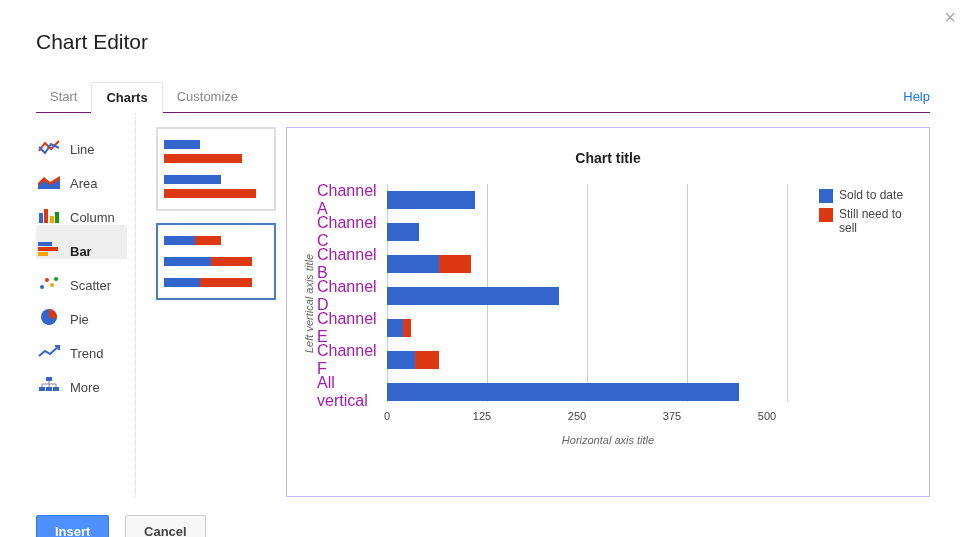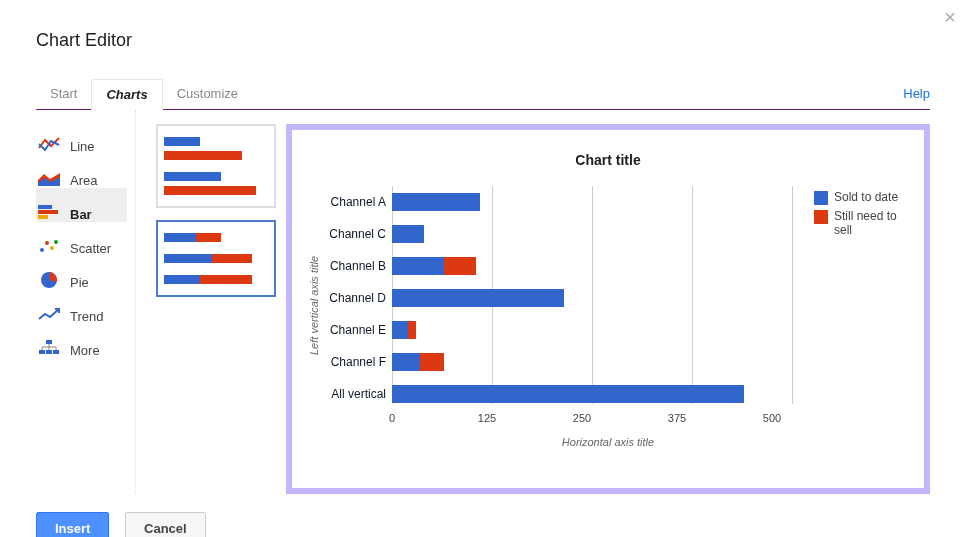--- a/index.html
+++ b/index.html
@@ -1,41 +1,41 @@
 <!DOCTYPE html>
 <html><head>
 <meta charset="utf-8">
 <style>
   * { box-sizing: border-box; margin: 0; padding: 0; }
   body { font-family: Arial, Helvetica, sans-serif; font-size: 13px; color: #444; background: #fff; width: 966px; height: 537px; position: relative; }
   .close { position: absolute; top: 6px; right: 10px; font-size: 20px; color: #aaa; cursor: pointer; }
   .header { padding: 30px 36px 0 36px; }
-  .title { font-size: 18px; color: #212121; font-weight: 400; }
+  .title { font-size: 21px; color: #212121; font-weight: 400; }
   .tabs { margin-top: 28px; border-bottom: 1px solid #701a75; display: flex; position: relative; }
   .tab { padding: 7px 14px; font-size: 13px; color: #888; cursor: pointer; }
-  .tab.active { color: #212121; font-weight: 700; border: 1px solid #e5e5e5; border-bottom: 1px solid #fff; margin-bottom: -1px; border-radius: 2px 2px 0 0; background:#fff;font-style:italic;}
+  .tab.active { color: #212121; font-weight: 700; border: 1px solid #e5e5e5; border-bottom: 1px solid #fff; margin-bottom: -1px; border-radius: 2px 2px 0 0; background:#fff;}
   .help { position: absolute; right: 0; top: 7px; color: #1a73e8; font-size: 13px; cursor: pointer; }
   .body { display: flex; padding: 0 36px; }
   .sidebar { width: 100px; border-right: 1px dotted #ddd; padding-top: 10px; padding-right:8px;}
   .side-item { display: flex; align-items: flex-end; height: 34px; cursor: pointer; padding-left: 2px; border-radius:2px;}
   .side-item.selected { background: #eee; font-weight: 700; color:#222;}
   .side-icon { width: 22px; height: 20px; display: flex; align-items:center; justify-content:center; margin-right: 10px; }
   .side-label { font-size: 13px; }
   .thumbs { width: 150px; padding: 14px 10px 0 20px; }
   .thumb { border: 2px solid #ddd; margin-bottom: 12px; padding: 7px 6px; cursor: pointer; background:#fff;}
   .thumb.selected { border: 2px solid #4d7cc7; }
   .thumb-row { display:flex; height:11px; margin:3px 0; align-items:center;}
   .thumb-blue { background:#3366cc; height:9px;}
   .thumb-red { background:#dc3912; height:9px;}
-  .preview { flex: 1; border: 6px solid #c4b5fd; margin-top: 14px; padding: 22px 14px 14px 14px; height: 370px; position: relative;}
+  .preview { flex: 1; border: 1px solid #c4b5fd; margin-top: 14px; padding: 22px 14px 14px 14px; height: 370px; position: relative;}
   .preview-title { text-align:center; font-size:14px; font-weight:700; color:#212121; margin-bottom:18px;}
   .chart-body { display:flex; }
   .y-title { writing-mode: vertical-rl; transform: rotate(180deg); font-style:italic; font-size:11px; color:#666; text-align:center; padding:0 2px;}
   .y-labels { width:70px; }
-  .cat-row { height:32px; display:flex; align-items:center; justify-content:flex-end; padding-right:6px; font-size:12px; color:#0f172a;}
+  .cat-row { height:32px; display:flex; align-items:center; justify-content:flex-end; padding-right:6px; font-size:16px; color:#a21caf;}
   .plot { position:relative; width:400px; }
   .grid { position:absolute; top:0; bottom:20px; width:1px; background:#ccc;}
   .bar-row { height:32px; display:flex; align-items:center; position:relative; z-index: 2;}
   .bar-seg { height:18px; }
   .seg-blue { background:#3366cc; }
   .seg-red { background:#dc3912; }
   .x-ticks { display:flex; justify-content:space-between; font-size:11px; color:#444; margin-top:2px; position: relative; z-index: 2; background: #fff;}
   .x-tick { width:40px; text-align:center; margin-left:-20px;}
   .x-title { font-style:italic; text-align:center; font-size:11px; color:#666; margin-top:12px;}
   .legend { position:absolute; right:10px; top:60px; font-size:12px; width: 100px;}
@@ -75,20 +75,31 @@
     </div>
     <div class="side-item">
       <span class="side-icon">
           <svg width="22" height="16">
             <polygon points="0,16 0,10 6,4 12,9 22,3 22,16" fill="#dc3912"></polygon>
             <polygon points="0,16 0,13 6,8 12,12 22,7 22,16" fill="#3366cc"></polygon>
           </svg>
         </span>
       <span class="side-label">Area</span>
     </div>
+    <div class="side-item">
+      <span class="side-icon">
+          <svg width="22" height="16">
+            <rect x="1" y="6" width="4" height="10" fill="#3366cc"></rect>
+            <rect x="6" y="2" width="4" height="14" fill="#dc3912"></rect>
+            <rect x="12" y="9" width="4" height="7" fill="#f1a500"></rect>
+            <rect x="17" y="5" width="4" height="11" fill="#109618"></rect>
+          </svg>
+        </span>
+      <span class="side-label">Column</span>
+    </div>
     <div class="side-item selected">
       <span class="side-icon">
           <svg width="22" height="16">
             <rect x="0" y="1" width="14" height="4" fill="#3366cc"></rect>
             <rect x="0" y="6" width="20" height="4" fill="#dc3912"></rect>
             <rect x="0" y="11" width="10" height="4" fill="#f1a500"></rect>
           </svg>
         </span>
       <span class="side-label">Bar</span>
     </div>

